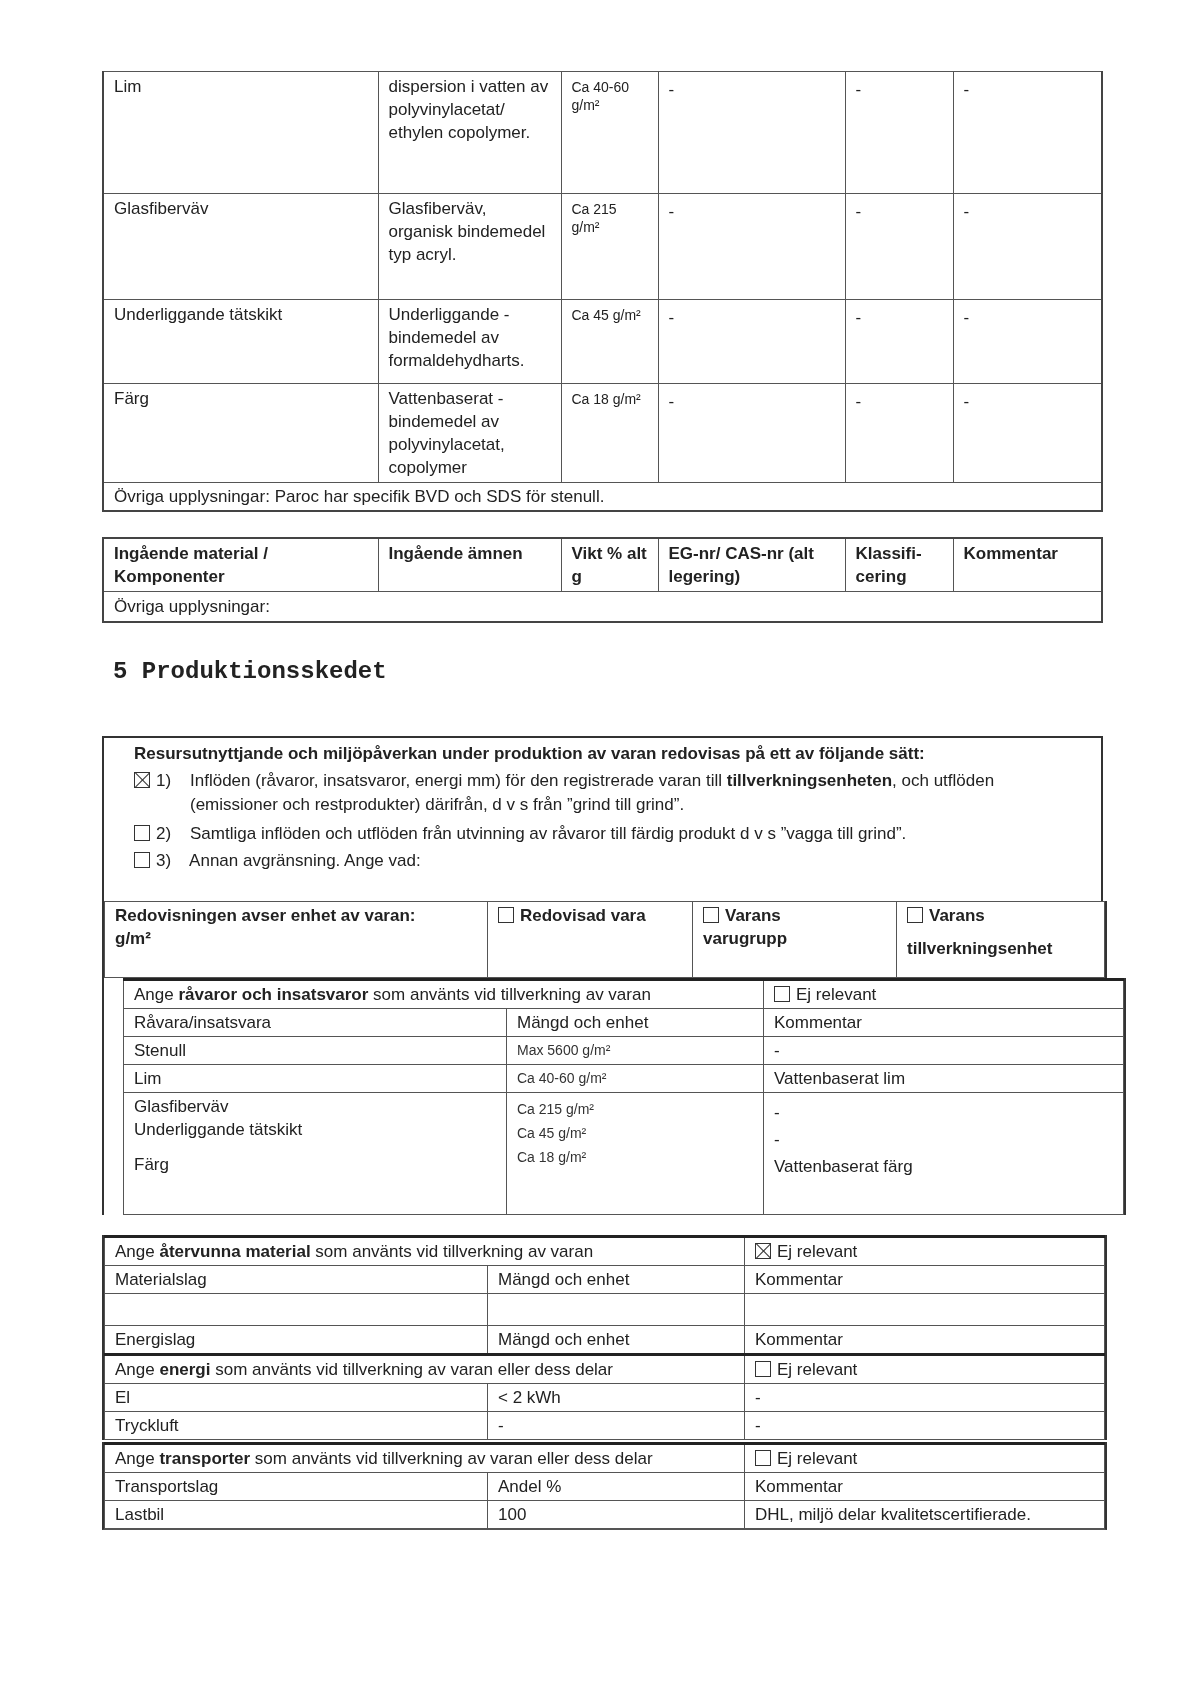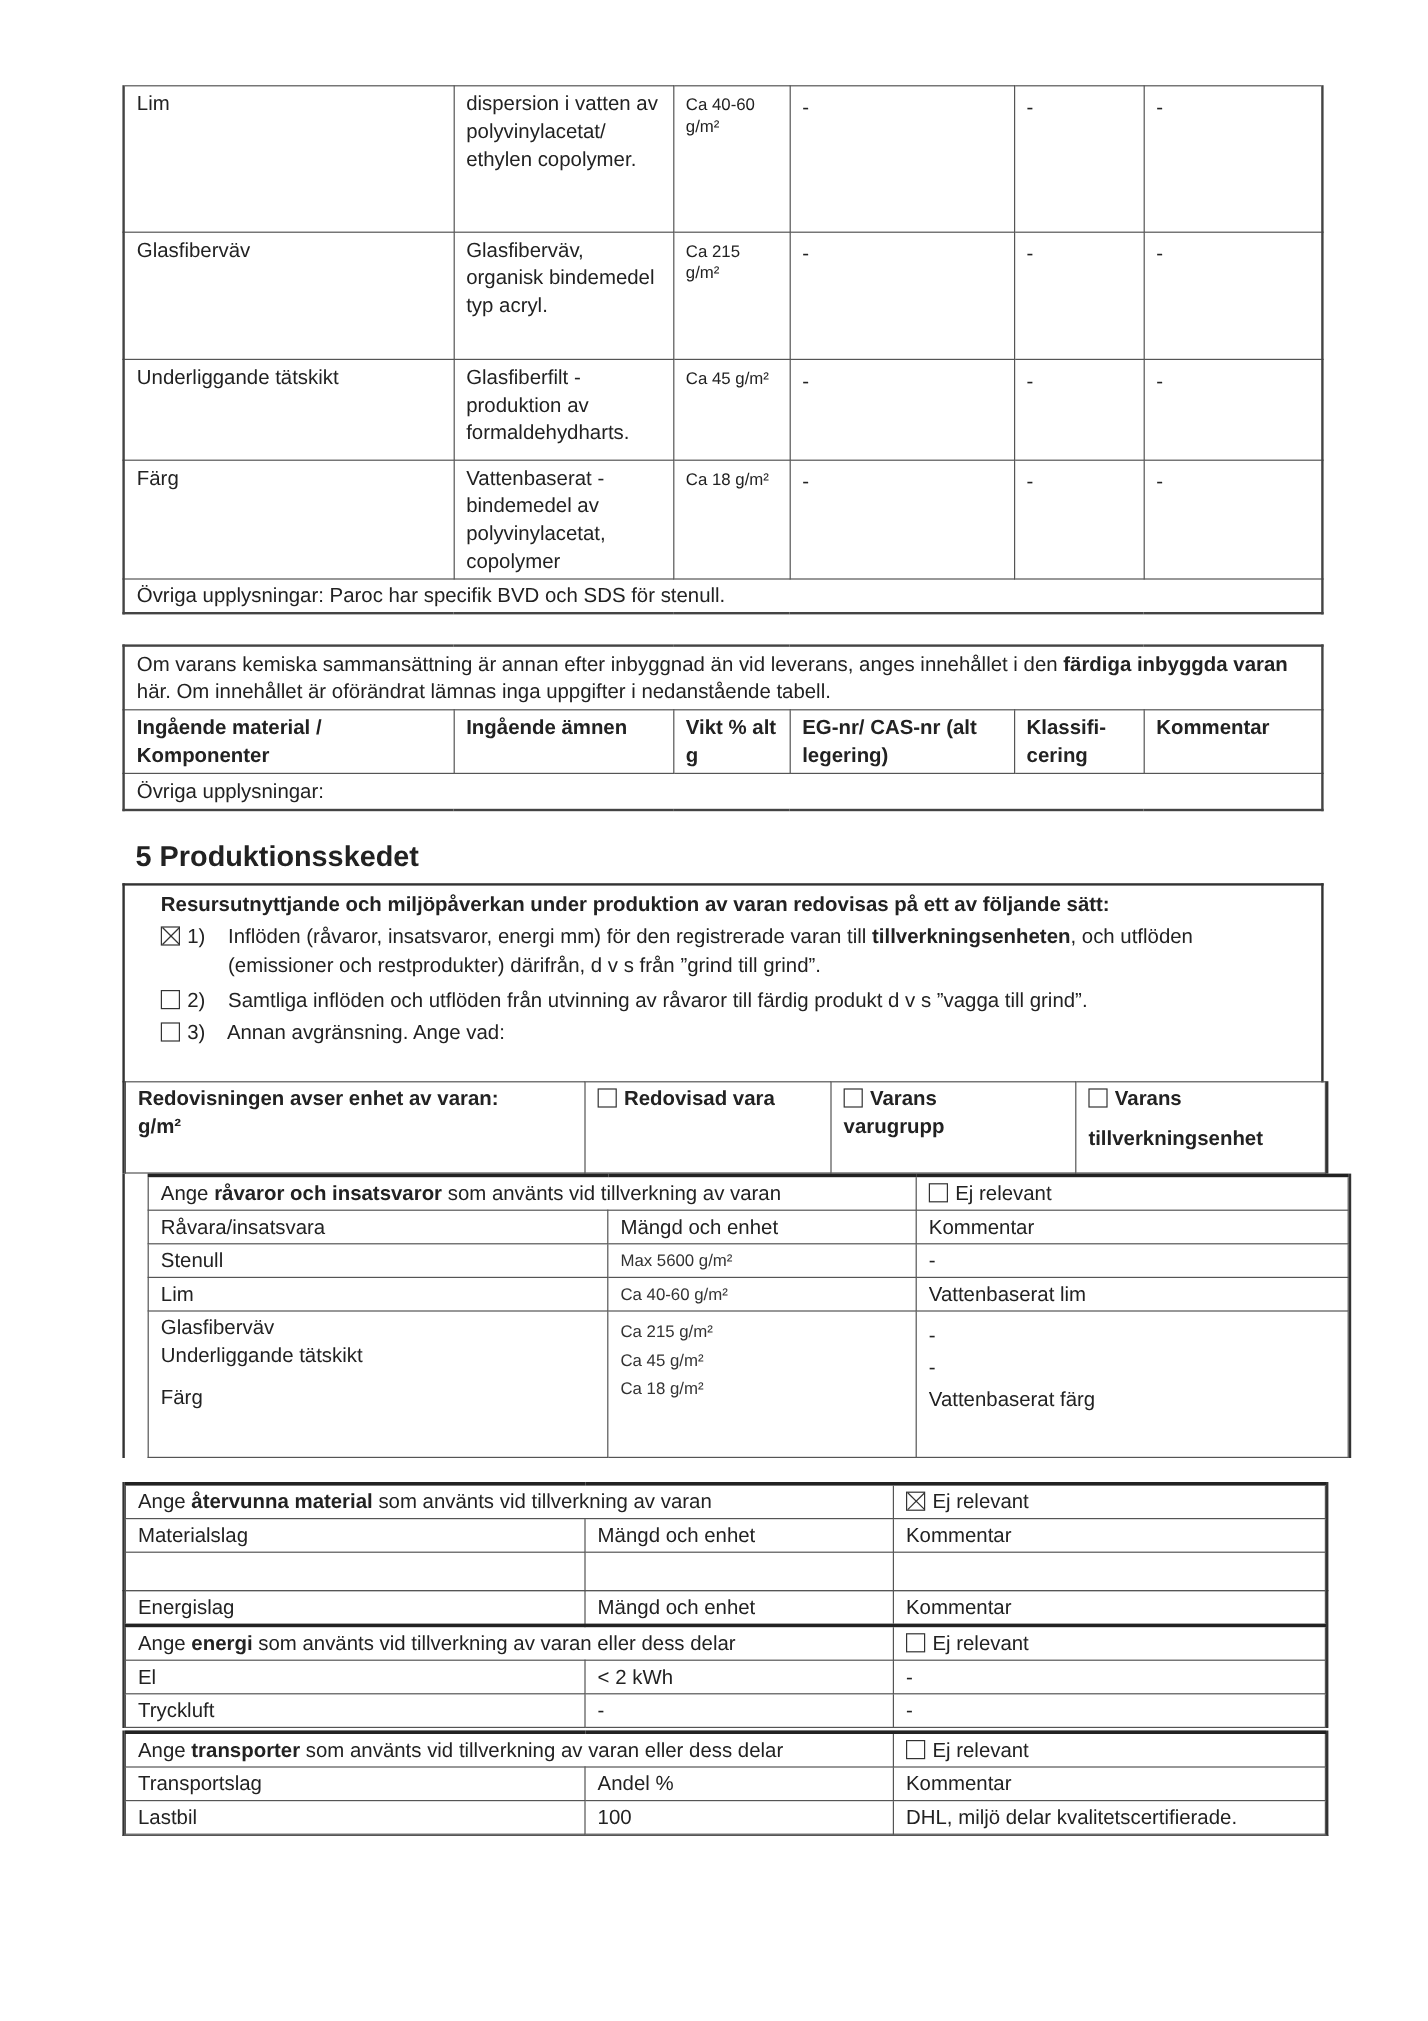--- a/index.html
+++ b/index.html
@@ -65,21 +65,21 @@
   <tr style="height:106px">
     <td>Glasfiberväv</td>
     <td>Glasfiberväv, organisk bindemedel typ acryl.</td>
     <td class="small">Ca 215 g/m²</td>
     <td class="dash">-</td>
     <td class="dash">-</td>
     <td class="dash">-</td>
   </tr>
   <tr style="height:84px">
     <td>Underliggande tätskikt</td>
-    <td>Glasfiberfilt - produktion av formaldehydharts.</td>
+    <td>Underliggande - bindemedel av formaldehydharts.</td>
     <td class="small">Ca 45 g/m²</td>
     <td class="dash">-</td>
     <td class="dash">-</td>
     <td class="dash">-</td>
   </tr>
   <tr style="height:94px">
     <td>Färg</td>
     <td>Vattenbaserat - bindemedel av polyvinylacetat, copolymer</td>
     <td class="small">Ca 18 g/m²</td>
     <td class="dash">-</td>
@@ -95,40 +95,35 @@
 <table id="t2" class="abs">
   <colgroup>
       <col style="width:275px">
       <col style="width:183px">
       <col style="width:97px">
       <col style="width:187px">
       <col style="width:108px">
       <col>
     </colgroup>
   <tbody>
-      <tr>
-    <td colspan="6" style="line-height:23px">
-      <span>Om varans kemiska sammansättning är annan efter inbyggnad än vid leverans, anges innehållet i den </span><span class="b">färdiga inbyggda varan</span><span> här. Om innehållet är oförändrat lämnas inga uppgifter i nedanstående tabell.</span>
-    </td>
-  </tr>
   <tr class="hdr">
     <td>Ingående material / Komponenter</td>
     <td>Ingående ämnen</td>
     <td>Vikt % alt g</td>
     <td>EG-nr/ CAS-nr (alt legering)</td>
     <td>Klassifi-cering</td>
     <td>Kommentar</td>
   </tr>
   <tr>
     <td colspan="6">Övriga upplysningar:</td>
   </tr>
 </tbody>
   </table>
 
-<h2 class="abs" style="left:113px; top:701px;">5 Produktionsskedet</h2>
+<h2 class="abs" style="left:113px; top:658px;font-family:Liberation Mono, monospace;">5 Produktionsskedet</h2>
 
 <div class="abs" style="left:102px; top:736px; width:1001px; height:166px; border:2px solid #333; border-bottom:none; box-sizing:border-box;padding-left:20px;">
   <div style="padding:4px 10px 0 10px; line-height:24px;">
     <div class="b">Resursutnyttjande och miljöpåverkan under produktion av varan redovisas på ett av följande sätt:</div>
     <div style="margin-top:3px;">
       <span class="cb checked"></span><span>1)</span>&nbsp;&nbsp;&nbsp;
       <span>Inflöden (råvaror, insatsvaror, energi mm) för den registrerade varan till </span><span class="b">tillverkningsenheten</span><span>, och utflöden</span>
       <div style="padding-left:56px;">(emissioner och restprodukter) därifrån, d v s från ”grind till grind”.</div>
     </div>
     <div style="margin-top:5px;">

